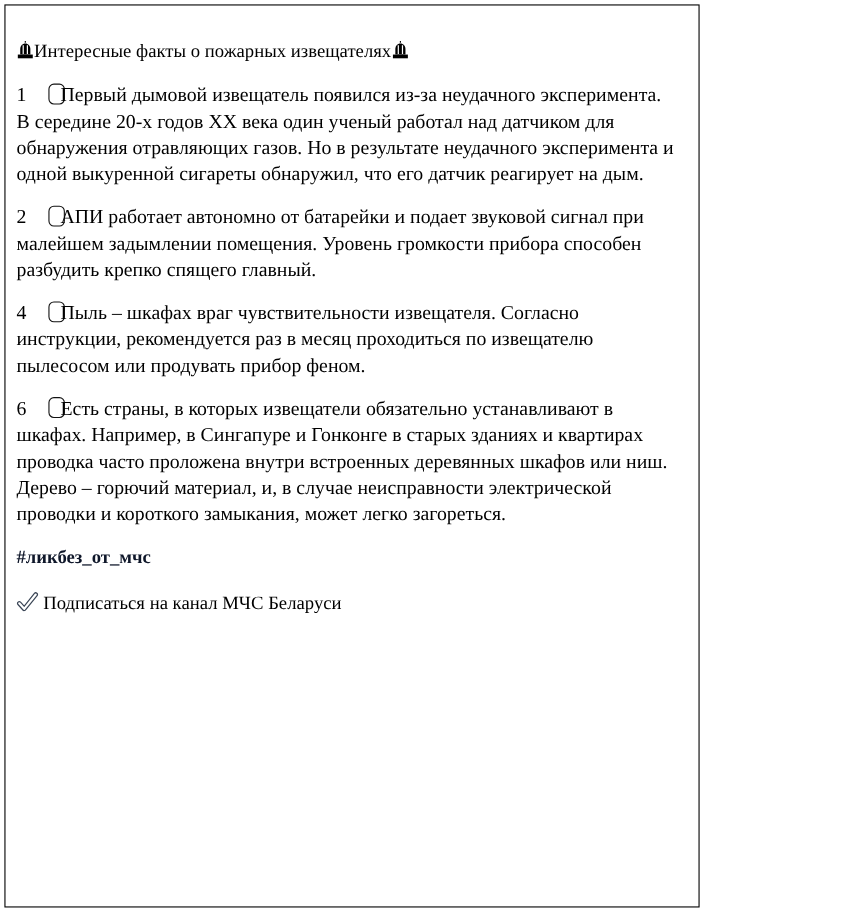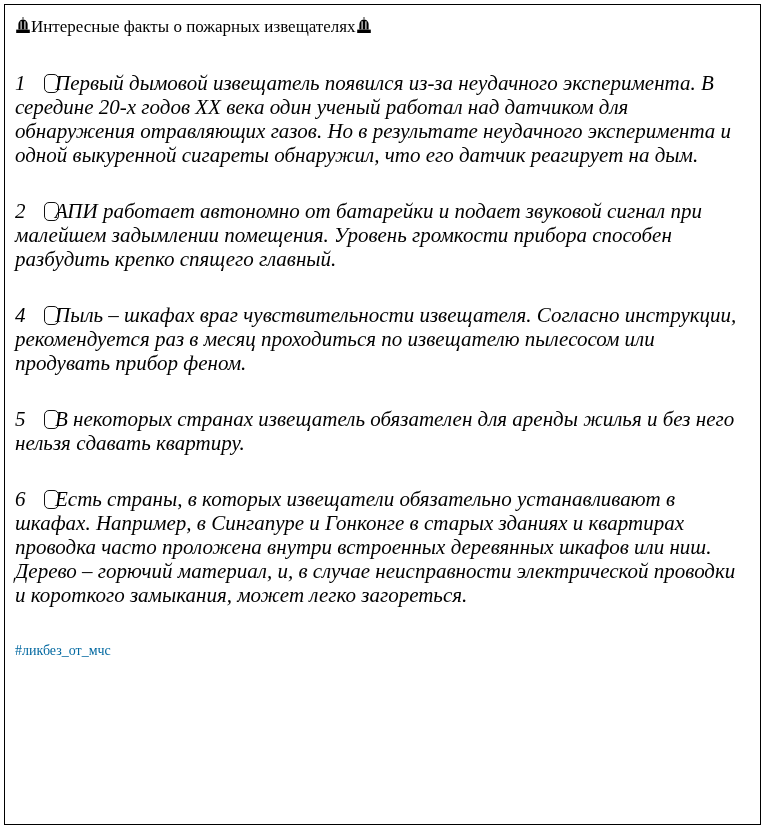--- a/index.html
+++ b/index.html
@@ -4,60 +4,60 @@
 <style>
   html, body {
     margin: 0;
     padding: 0;
     background: #ffffff;
     font-family: "Liberation Serif", "DejaVu Serif", serif;
     color: #000000;
   }
   .page {
     box-sizing: border-box;
-    width: 757px;
+    width: 632px;
     min-height: 821px;
     margin: 4px;
     border: 1.5px solid #000000;
-    padding: 8px 18px 12px 10px;
+    padding: 28px 18px 12px 10px;
     background: #ffffff;
   }
   p { margin: 0; }
   .title-line {
     font-size: 17px;
     line-height: 24px;
     margin: 2px 0 14px 0;
     white-space: nowrap;
   }
   .fact {
-    font-size: 21px;
+    font-size: 18px;
     line-height: 24px;
-    margin: 32px 0;
-    font-style: italic;
+    margin: 15px 0;
   }
   .fact .num {
     display: inline-block;
     min-width: 29px;
   }
   .tofu {
     display: inline-block;
     box-sizing: border-box;
     width: 15px;
     height: 19px;
     border: 1.6px solid #111111;
     border-radius: 5px;
     vertical-align: -3px;
     margin-right: -4px;
     background: transparent;
   }
   .hashtag-line {
-    font-size: 14px;
+    font-size: 17px;
     line-height: 24px;
     margin: 16px 0;
-    color: #0369a1;
+    color: #0f172a;
+    font-weight: bold;
   }
   .subscribe-line {
     font-size: 17px;
     line-height: 24px;
     margin: 18px 0 2px 0;
   }
   .icon {
     display: inline-block;
     vertical-align: -2px;
   }
@@ -84,23 +84,26 @@
         </svg></span></p>
 
   <div id="facts">
   <p class="fact"><span class="num">1</span><span class="tofu"></span><span>Первый дымовой извещатель появился из-за неудачного эксперимента. В середине 20-х годов XX века один ученый работал над датчиком для обнаружения отравляющих газов. Но в результате неудачного эксперимента и одной выкуренной сигареты обнаружил, что его датчик реагирует на дым.</span></p>
 
   <p class="fact"><span class="num">2</span><span class="tofu"></span><span>АПИ работает автономно от батарейки и подает звуковой сигнал при малейшем задымлении помещения. Уровень громкости прибора способен разбудить крепко спящего главный.</span></p>
 
 
   <p class="fact"><span class="num">4</span><span class="tofu"></span><span>Пыль – шкафах враг чувствительности извещателя. Согласно инструкции, рекомендуется раз в месяц проходиться по извещателю пылесосом или продувать прибор феном.</span></p>
 
-  <p class="fact"><span class="num">5</span><span class="tofu"></span><span>В некоторых странах извещатель обязателен для аренды жилья и без него нельзя сдавать квартиру.</span></p>
 
   <p class="fact"><span class="num">6</span><span class="tofu"></span><span>Есть страны, в которых извещатели обязательно устанавливают в шкафах. Например, в Сингапуре и Гонконге в старых зданиях и квартирах проводка часто проложена внутри встроенных деревянных шкафов или ниш. Дерево – горючий материал, и, в случае неисправности электрической проводки и короткого замыкания, может легко загореться.</span></p>
 
 
 </div>
 
   <p class="hashtag-line">#ликбез_от_мчс</p>
 
+  <p class="subscribe-line"><span class="icon check-icon"><svg width="20" height="18" viewBox="0 0 20 18">
+          <path d="M2.5 10.5 L7 15.5 L17.5 2.5" fill="none" stroke="#3b4656" stroke-width="4.2" stroke-linecap="round" stroke-linejoin="round"></path>
+          <path d="M2.5 10.5 L7 15.5 L17.5 2.5" fill="none" stroke="#ffffff" stroke-width="2" stroke-linecap="round" stroke-linejoin="round"></path>
+        </svg></span> <span>Подписаться на канал МЧС Беларуси</span></p>
 
 </div>
 
 </body></html>

